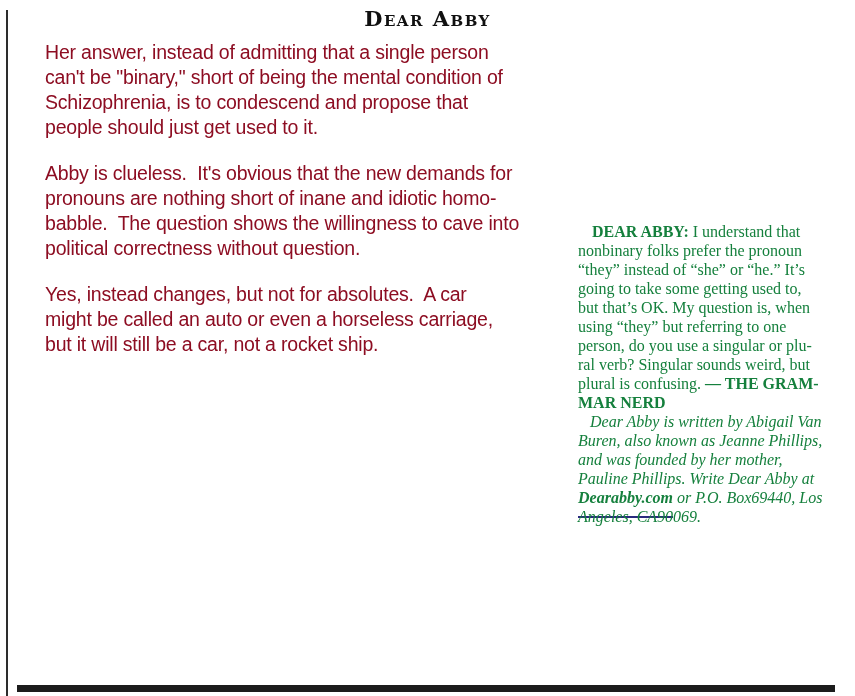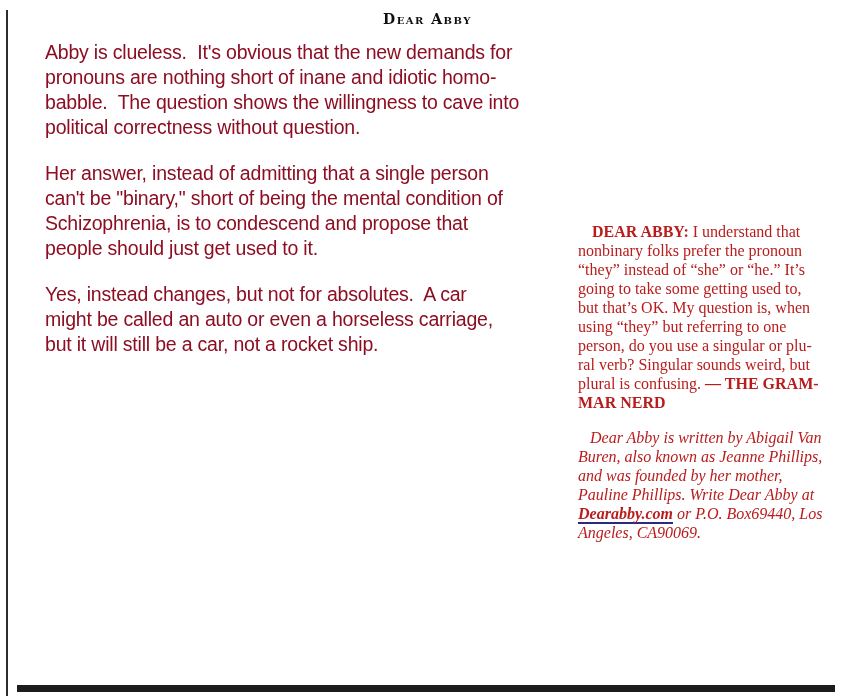--- a/index.html
+++ b/index.html
@@ -16,81 +16,80 @@
     width: 2px; height: 686px;
     background: #2d2d2d;
   }
   .title {
     position: absolute;
     top: 6px; left: 0; width: 100%;
     margin: 0;
     text-align: center;
     font-family: "DejaVu Serif", serif;
     font-weight: 700;
-    font-size: 14px;
+    font-size: 21px;
     line-height: 26px;
     font-variant: small-caps;
     letter-spacing: 1.5px;
     color: #101010;
   }
   .commentary {
     position: absolute;
     left: 45px; top: 40px;
     width: 540px;
     color: #8d0d22;
     font-size: 19.5px;
     line-height: 25px;
     letter-spacing: -0.2px;
     white-space: pre;
   }
   .commentary p { margin: 0 0 21px 0; }
   .clipping {
     position: absolute;
     left: 578px; top: 222px;
     width: 270px;
-    color: #b91c1c;
+    color: #15803d;
     font-family: "Liberation Serif", serif;
     font-size: 16px;
     line-height: 19px;
     white-space: pre;
   }
   .clipping p { margin: 0; }
   .clipping p.q, .clipping p.a { text-indent: 14px; }
   .clipping b { font-weight: 700; }
   .clipping .footer {
     font-style: italic;
-    margin-top: 16px;
     text-indent: 12px;
   }
   .clipping .link {
     border-bottom: 2px solid #2a2a7e;
-    padding-bottom: 0px;
+    padding-bottom: 10px;
     cursor: pointer;
   }
   .bottom-bar {
     position: absolute;
     left: 17px; top: 685px;
     width: 818px; height: 7px;
     background: #1c1c1c;
   }
 </style>
 </head>
 <body>
 
 <div class="left-rule"></div>
 
 <h1 class="title">Dear Abby</h1>
 
-<div class="commentary" style="color: rgb(141, 13, 34);"><p>Abby is clueless.  It's obvious that the new demands for
+<div class="commentary" style="color: rgb(141, 13, 34);"><p>Her answer, instead of admitting that a single person
+can't be "binary," short of being the mental condition of
+Schizophrenia, is to condescend and propose that
+people should just get used to it.</p><p>Abby is clueless.  It's obvious that the new demands for
 pronouns are nothing short of inane and idiotic homo-
 babble.  The question shows the willingness to cave into
-political correctness without question.</p><p>Her answer, instead of admitting that a single person
-can't be "binary," short of being the mental condition of
-Schizophrenia, is to condescend and propose that
-people should just get used to it.</p><p>Yes, instead changes, but not for absolutes.  A car
+political correctness without question.</p><p>Yes, instead changes, but not for absolutes.  A car
 might be called an auto or even a horseless carriage,
 but it will still be a car, not a rocket ship.</p></div>
 
 <div class="clipping"><p class="q"><b>DEAR ABBY:</b><span> I understand that
 nonbinary folks prefer the pronoun
 “they” instead of “she” or “he.” It’s
 going to take some getting used to,
 but that’s OK. My question is, when
 using “they” but referring to one
 person, do you use a singular or plu-

